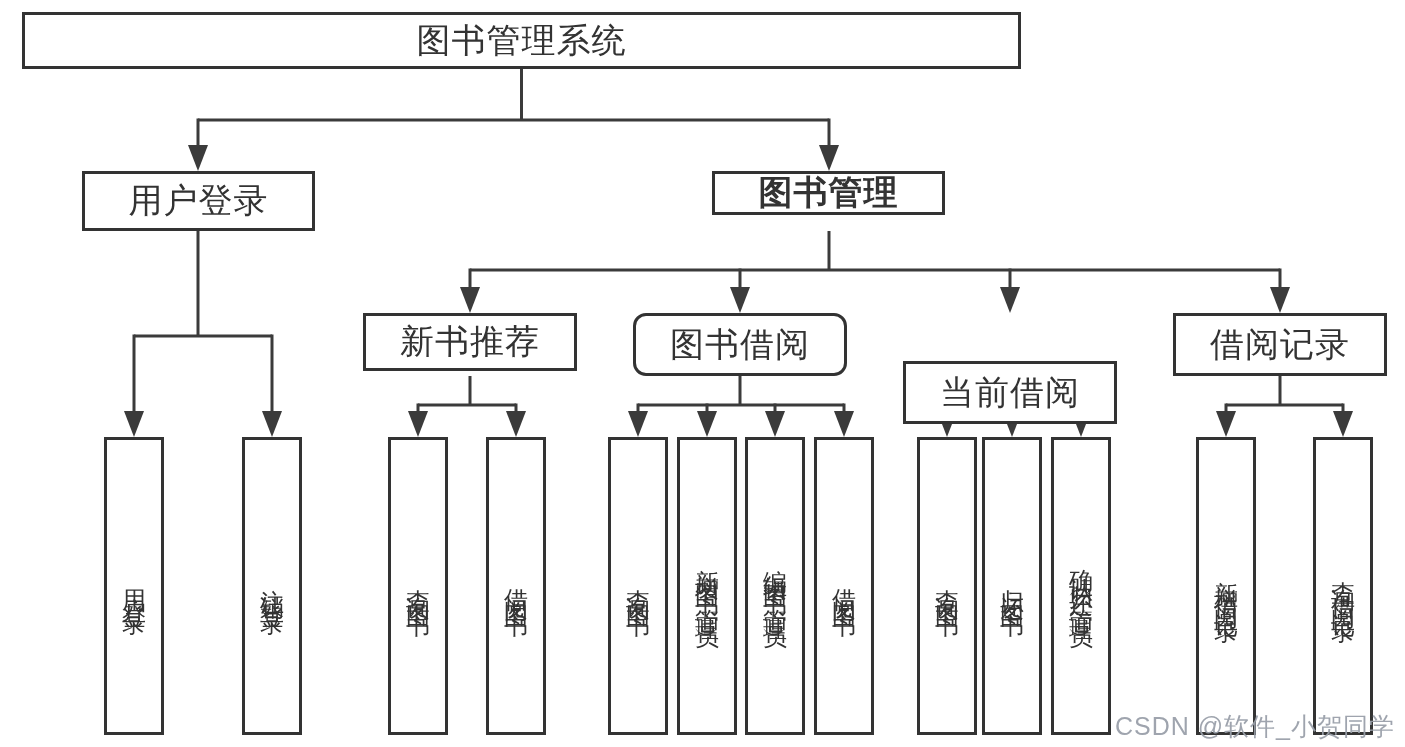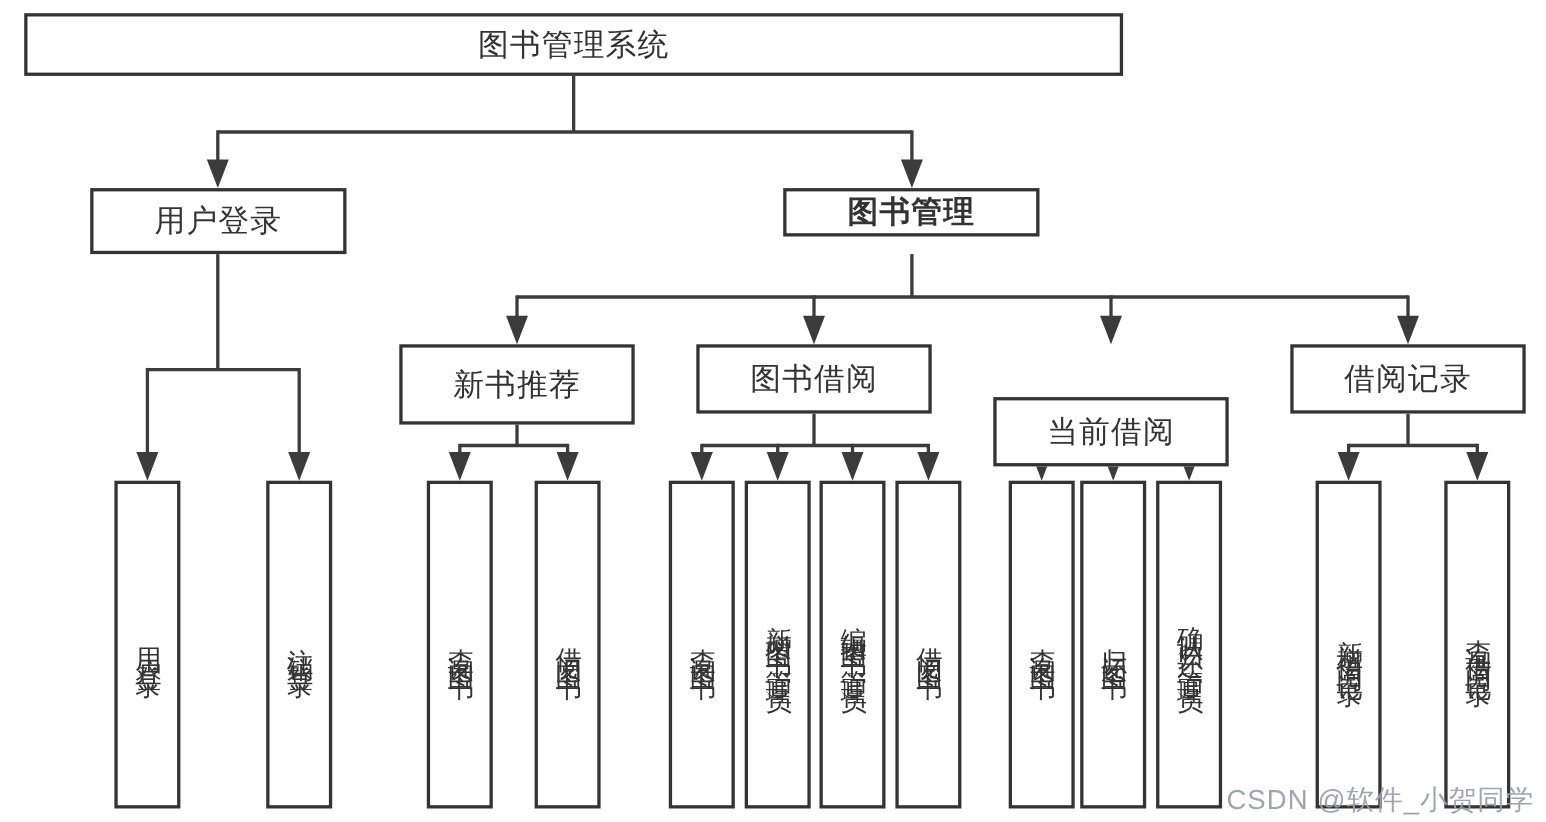--- a/index.html
+++ b/index.html
@@ -20,21 +20,21 @@
   .connectors{position:absolute;left:0;top:0;width:1405px;height:747px;}
   .node{
     position:absolute;
     box-sizing:border-box;
     background:var(--fill);
     border:3px solid var(--border);
     color:var(--text);
     display:flex;align-items:center;justify-content:center;
     text-align:center;
   }
-  .node.h{font-size:28px;letter-spacing:1px;}
+  .node.h{font-size:34px;letter-spacing:1px;}
   .node.v{
     writing-mode:vertical-rl;
     text-orientation:mixed;
     font-size:24px;
     letter-spacing:8px;
     line-height:1;
   }
   .root{font-size:25px;letter-spacing:1px;}
   .watermark{
     position:absolute;
@@ -138,22 +138,22 @@
       <polygon points="1216,411 1236,411 1226,437"></polygon>
       <polygon points="1333,411 1353,411 1343,437"></polygon>
     </g>
   </svg>
 
   <div class="node h root" style="left:22px;top:12px;width:999px;height:57px;">图书管理系统</div>
 
   <div class="node h" style="left:82px;top:171px;width:233px;height:60px;">用户登录</div>
   <div class="node h" style="left:712px;top:171px;width:233px;height:44px;font-weight:bold;">图书管理</div>
 
-  <div class="node h" style="left:363px;top:313px;width:214px;height:73px;">新书推荐</div>
-  <div class="node h" style="left:633px;top:313px;width:214px;height:63px;">图书借阅</div>
+  <div class="node h" style="left:363px;top:313px;width:214px;height:58px;">新书推荐</div>
+  <div class="node h" style="left:633px;top:313px;width:214px;height:63px;border-radius:13px;">图书借阅</div>
   <div class="node h" style="left:903px;top:313px;width:214px;height:63px;margin-top:48px;">当前借阅</div>
   <div class="node h" style="left:1173px;top:313px;width:214px;height:63px;">借阅记录</div>
 
   <div class="node v" style="left:104px;top:437px;width:60px;height:298px;">用户登录</div>
   <div class="node v" style="left:242px;top:437px;width:60px;height:298px;">注销登录</div>
 
   <div class="node v" style="left:388px;top:437px;width:60px;height:298px;">查询图书</div>
   <div class="node v" style="left:486px;top:437px;width:60px;height:298px;">借阅图书</div>
 
   <div class="node v" style="left:608px;top:437px;width:60px;height:298px;">查询图书</div>

